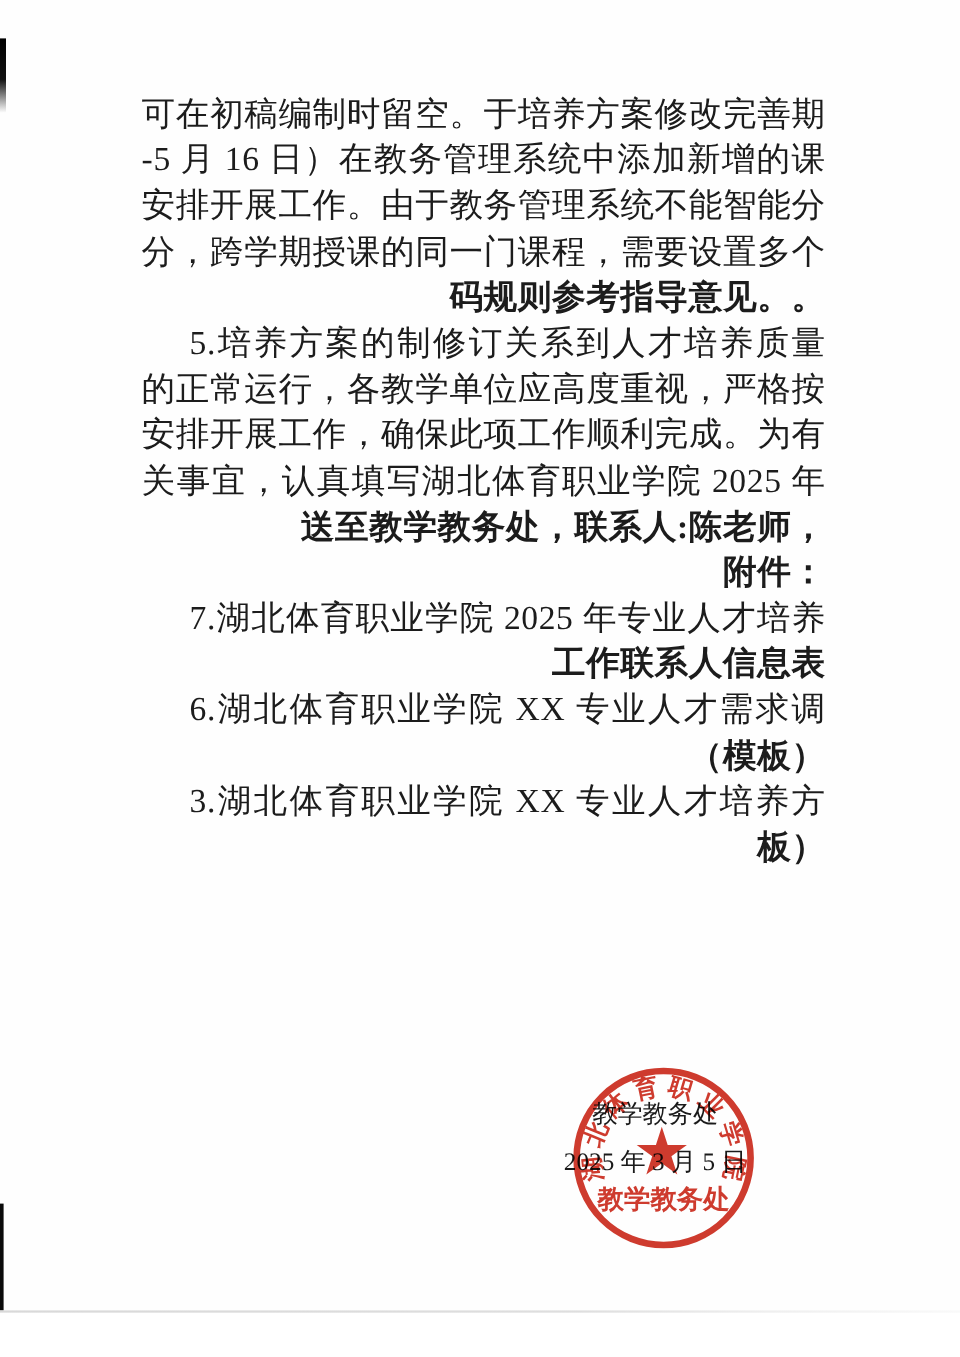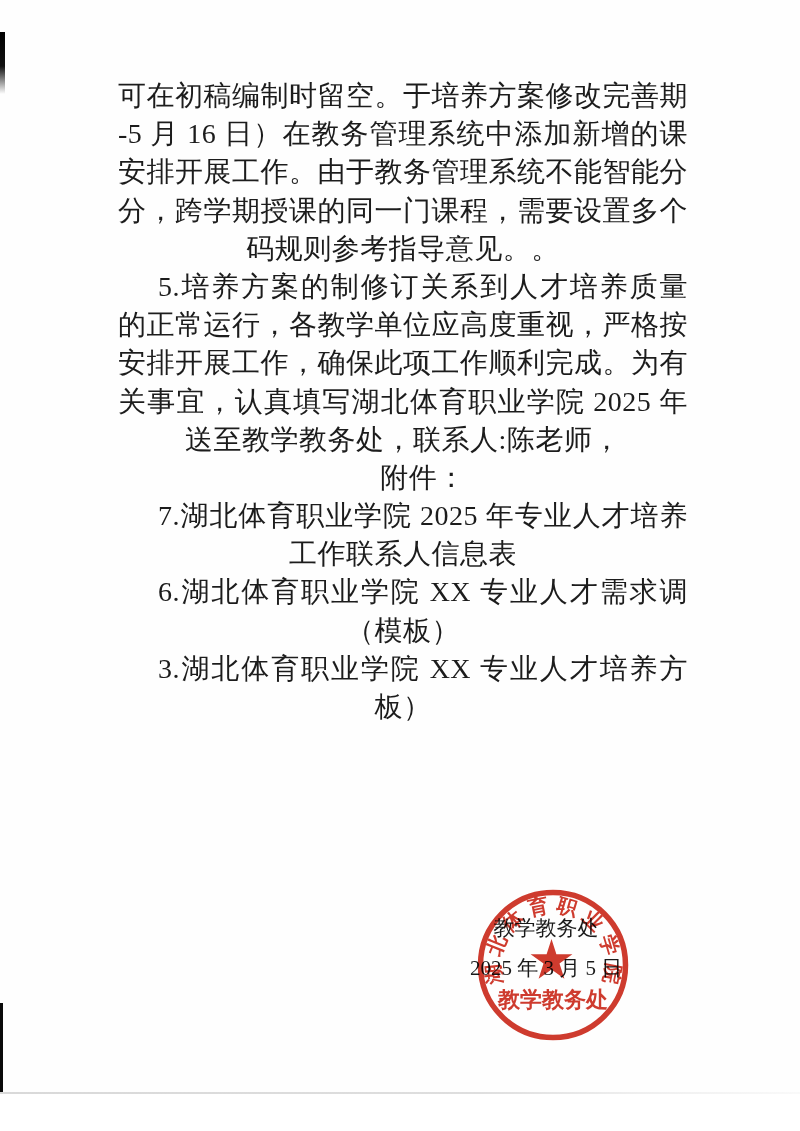--- a/index.html
+++ b/index.html
@@ -18,21 +18,21 @@
   .doc-text {
     position: absolute;
     left: 118px; top: 77px; width: 570px;
     font-size: 28px;
     line-height: 38.2px;
     letter-spacing: 0.5px;
     color: #1c1c1c;
   }
   .line { height: 38.2px; overflow: hidden; }
   .line.justify { text-align: justify; text-align-last: justify; text-justify: inter-character; }
-  .line.natural { text-align: center; }
+  .line.natural { text-align: right; font-weight: bold; }
   .line.indent { padding-left: 40px; }
   
   .signature {
     position: absolute;
     left: 436px; top: 908px; width: 220px;
     text-align: center;
     color: #1a1a1a;
     font-size: 21px;
     line-height: 40px;
   }

